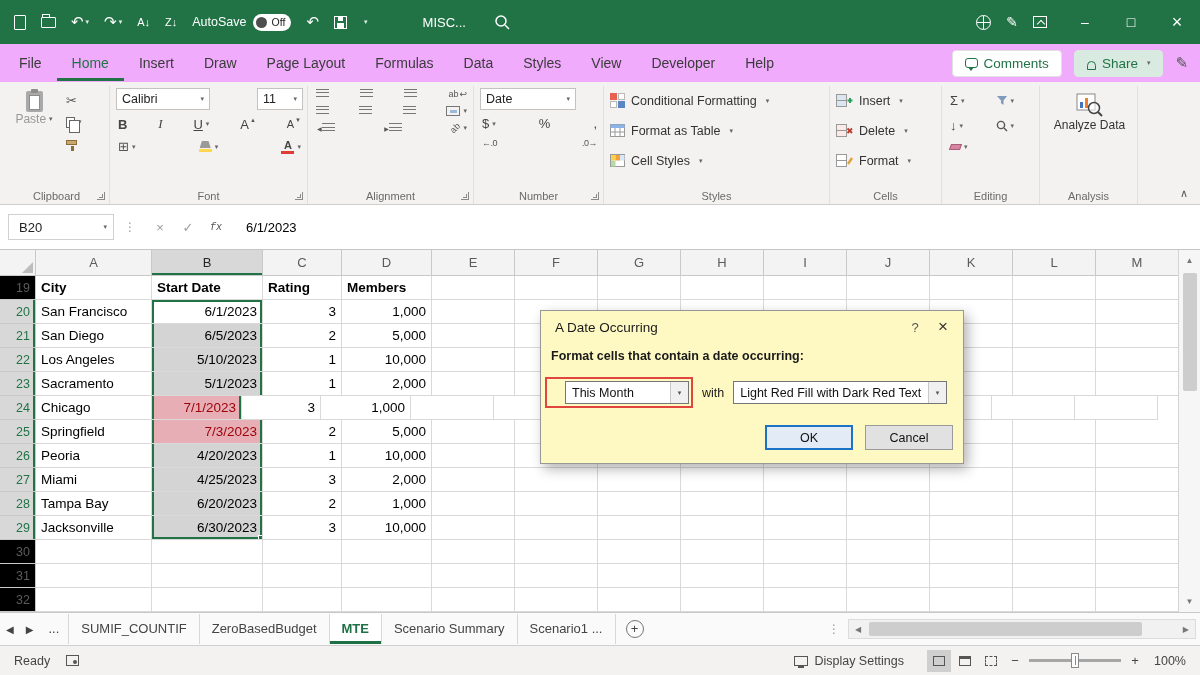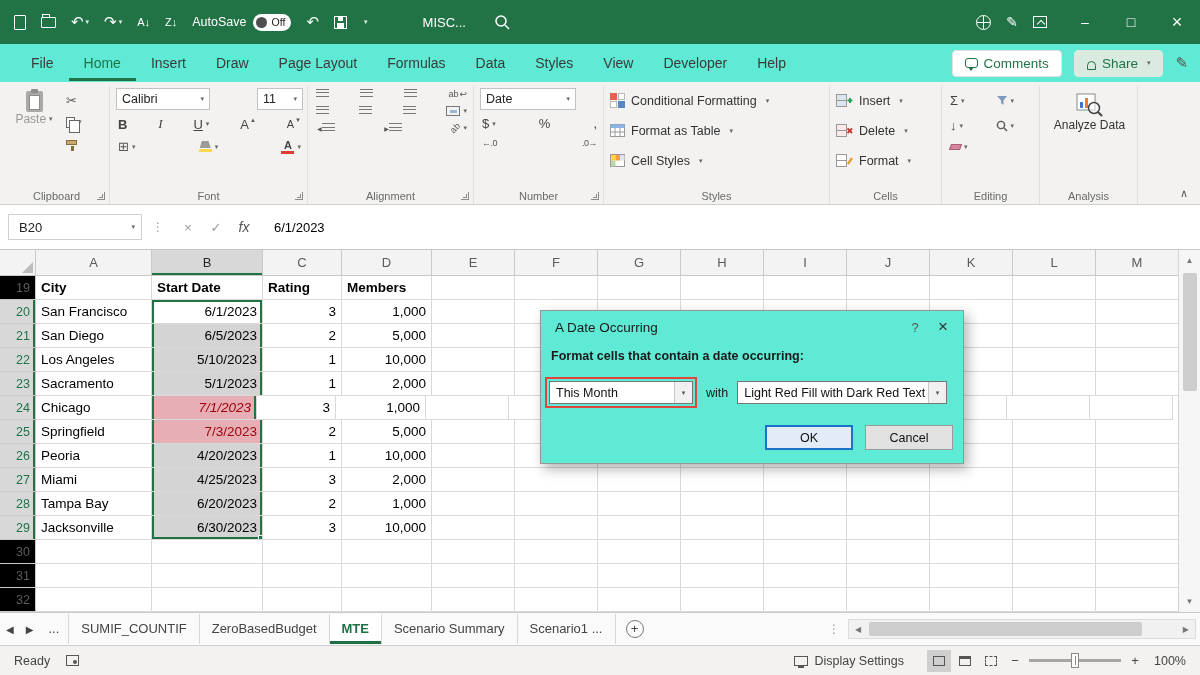--- a/index.html
+++ b/index.html
@@ -28,21 +28,21 @@
   .icon-globe { width:15px; height:15px; border:1px solid #fff; border-radius:50%; position:relative; }
   .icon-globe::before { content:""; position:absolute; left:0; right:0; top:6px; border-top:1px solid #fff; }
   .icon-globe::after { content:""; position:absolute; left:6px; top:0; bottom:0; border-left:1px solid #fff; }
   .tb-pen { font-size:14px; }
   .icon-boxarrow { width:14px; height:12px; border:1px solid #fff; position:relative; }
   .icon-boxarrow::after { content:""; position:absolute; left:4px; top:4px; width:5px; height:5px; border-top:1.5px solid #fff; border-right:1.5px solid #fff; transform:rotate(-45deg); }
   .winbtn { width:46px; height:44px; display:flex; align-items:center; justify-content:center; font-size:14px; margin:0; }
   .winbtn.close { font-size:18px; }
 
   
-  .tabrow { height:38px; background:#5eead4; display:flex; align-items:center; padding:0 12px 0 16px; flex:0 0 auto; }
+  .tabrow { height:38px; background:#f0abfc; display:flex; align-items:center; padding:0 12px 0 4px; flex:0 0 auto; }
   .rtab { padding:0 15px; line-height:35px; font-size:14px; color:#3b3b3b; cursor:default; }
   .rtab.active { color:#217346; font-weight:normal; box-shadow: inset 0 -3px 0 #217346; }
   .tabrow-right { margin-left:auto; display:flex; align-items:center; gap:12px; }
   .comments-btn, .share-btn { display:inline-flex; align-items:center; gap:6px; height:27px; padding:0 12px; border-radius:4px; font-size:13.5px; color:#217346; border:1px solid #e0e0e0; background:#fff; font-family:inherit; }
   .share-btn { background:#d9eae0; border-color:#d9eae0; }
   .ic-comment { width:13px; height:10px; border:1.5px solid #217346; border-radius:3px; position:relative; }
   .ic-comment::after { content:""; position:absolute; left:2px; bottom:-4px; border-left:3px solid transparent; border-right:3px solid transparent; border-top:4px solid #217346; }
   .ic-share { width:9px; height:9px; border:1.5px solid #217346; border-radius:50% 50% 0 0; position:relative; top:2px; }
   .pen-edit { font-size:15px; color:#555; }
 
@@ -92,25 +92,25 @@
   .icon-fontcolor { display:inline-flex; flex-direction:column; align-items:center; }
   .icon-fontcolor .fa { font-size:11px; font-weight:bold; color:#444; line-height:10px; }
   .stylerow { display:flex; align-items:center; gap:6px; height:25px; font-size:12.5px; color:#333; }
   .egrid { display:grid; grid-template-columns:repeat(2,1fr); row-gap:8px; column-gap:4px; padding-top:4px; }
   .eraser { width:11px; height:6px; background:#d884a0; transform:skewX(-20deg); border:1px solid #a85f7a; }
   .analyze-btn { display:flex; flex-direction:column; align-items:center; width:100%; padding-top:4px; font-size:12px; color:#333; text-align:center; line-height:1.25; }
   .collapse { position:absolute; right:12px; bottom:4px; font-size:11px; color:#555; }
 
   
   .fbar { height:45px; background:#fff; border-bottom:1px solid #c6c6c6; display:flex; align-items:center; padding-left:8px; flex:0 0 auto; }
-  .namebox { width:134px; height:26px; border:1px solid #d0d0d0; display:flex; align-items:center; padding-left:10px; font-size:13px; color:#222; }
+  .namebox { width:106px; height:26px; border:1px solid #d0d0d0; display:flex; align-items:center; padding-left:10px; font-size:13px; color:#222; }
   .namebox .chev { margin-left:auto; margin-right:6px; }
   .vdots { color:#9a9a9a; margin:0 10px; font-size:12px; }
   .fb-btn { width:28px; text-align:center; font-size:13px; color:#9a9a9a; }
-  .fb-btn.fx { color:#555; font-style:italic; font-family:Liberation Sans, sans-serif; font-size:14px; }
+  .fb-btn.fx { color:#555; font-style:italic; font-family:Liberation Mono, monospace; font-size:10px; }
   .fb-value { margin-left:16px; font-size:13px; color:#000; }
 
   
   .gridwrap { height:362px; position:relative; background:#fff; flex:0 0 auto; overflow:hidden; }
   .gtable { position:absolute; left:0; top:0; }
   .grow { display:flex; }
   .gcorner { width:36px; height:26px; background:#f3f3f3; border-right:1px solid #c9c9c9; border-bottom:1px solid #c9c9c9; position:relative; flex:0 0 auto; }
   .gcorner::after { content:""; position:absolute; right:2px; bottom:2px; border-left:11px solid transparent; border-bottom:11px solid #bdbdbd; }
   .gch { height:26px; background:#f3f3f3; border-right:1px solid #c9c9c9; border-bottom:1px solid #c9c9c9; display:flex; align-items:center; justify-content:center; font-size:13px; color:#5b5b5b; flex:0 0 auto; }
   .gch.sel-col { background:#d8d8d8; box-shadow:inset 0 -2px 0 #217346; color:#262626; }
@@ -122,31 +122,31 @@
   .gc.sel { background:#d4d4d4; }
   .gc.sel-active { background:#fff; }
   .gc.sel-red { background:#e7aeb6; color:#9c0006; }
   .fillhandle { position:absolute; right:-3px; bottom:-3px; width:7px; height:7px; background:#217346; border:1px solid #fff; z-index:4; }
   .vscroll { position:absolute; top:0; right:0; bottom:0; width:22px; background:#f6f6f6; border-left:1px solid #d4d4d4; display:flex; flex-direction:column; align-items:center; z-index:6; }
   .sarr { color:#777; font-size:8px; padding:6px 0; }
   .vthumb { width:14px; height:118px; background:#cdcdcd; border-radius:2px; margin-top:2px; }
   .vscroll .sarr.bottom { margin-top:auto; }
 
   
-  .dialog { position:absolute; left:540px; top:60px; width:424px; background:#5eead4; border:1px solid #979797; box-shadow:4px 5px 12px rgba(0,0,0,0.3); z-index:20; }
+  .dialog { position:absolute; left:540px; top:60px; width:424px; background:#fef9c3; border:1px solid #979797; box-shadow:4px 5px 12px rgba(0,0,0,0.3); z-index:20; }
   .dlg-title { height:32px; display:flex; align-items:center; padding:0 14px; font-size:13.5px; color:#1a1a1a; }
   .dlg-title > span:first-child { flex:1; }
   .dlg-help { color:#555; width:28px; text-align:center; font-size:13px; }
   .dlg-close { color:#333; width:28px; text-align:center; font-size:17px; margin-right:-8px; }
   .dlg-prompt { padding:6px 12px 0 10px; font-weight:bold; font-size:12.5px; color:#1a1a1a; }
   .dlg-controls { display:flex; align-items:center; padding:14px 8px 0 4px; }
   .annotation { border:2px solid #e2453d; padding:2px; display:inline-flex; }
   .dselect { height:23px; border:1px solid #767676; background:#fff; display:inline-flex; align-items:center; font-size:12.5px; color:#111; padding-left:6px; }
   .dselect .dchev { width:18px; align-self:stretch; background:#f0f0f0; border-left:1px solid #c8c8c8; display:flex; align-items:center; justify-content:center; font-size:7px; color:#555; margin-left:auto; }
-  .w132 { width:144px; }
+  .w132 { width:124px;margin-left:16px; }
   .grow1 { flex:1; margin-right:8px; }
   .dlg-with { margin:0 9px; font-size:12.5px; color:#1a1a1a; }
   .dlg-buttons { display:flex; justify-content:flex-end; gap:12px; padding:17px 10px 13px; }
   .dbtn { width:88px; height:25px; background:#e1e1e1; border:1px solid #9a9a9a; font-size:12.5px; font-family:inherit; color:#111; }
   .dbtn.ok { border:2px solid #1a73c7; background:#e2ebf6; }
 
   
   .sheetbar { height:33px; background:#fafafa; border-top:1px solid #c9c9c9; display:flex; align-items:center; flex:0 0 auto; }
   .snav { font-size:10px; color:#444; padding:0 6px; }
   .stab { padding:0 12px; line-height:30px; font-size:13px; color:#444; border-right:1px solid #d8d8d8; white-space:nowrap; cursor:default; }
@@ -648,21 +648,21 @@
           <div class="gc right" style="width: 83px;"></div>
           <div class="gc right" style="width: 83px;"></div>
           <div class="gc right" style="width: 83px;"></div>
           <div class="gc right" style="width: 83px;"></div>
           <div class="gc right" style="width: 83px;"></div>
           <div class="gc right" style="width: 83px;"></div>
         </div>
         <div class="grow">
           <div class="grh sel-row">24</div>
           <div class="gc" style="width: 116px;">Chicago</div>
-          <div class="gc right sel-red" style="width: 105px; box-shadow: rgb(33, 115, 70) 2px 0px 0px inset, rgb(33, 115, 70) -2px 0px 0px inset; font-style: italic;">7/1/2023</div>
+          <div class="gc right sel-red" style="width: 90px; box-shadow: rgb(33, 115, 70) 2px 0px 0px inset, rgb(33, 115, 70) -2px 0px 0px inset;">7/1/2023</div>
           <div class="gc right" style="width: 79px;">3</div>
           <div class="gc right" style="width: 90px;">1,000</div>
           <div class="gc right" style="width: 83px;"></div>
           <div class="gc right" style="width: 83px;"></div>
           <div class="gc right" style="width: 83px;"></div>
           <div class="gc right" style="width: 83px;"></div>
           <div class="gc right" style="width: 83px;"></div>
           <div class="gc right" style="width: 83px;"></div>
           <div class="gc right" style="width: 83px;"></div>
           <div class="gc right" style="width: 83px;"></div>

